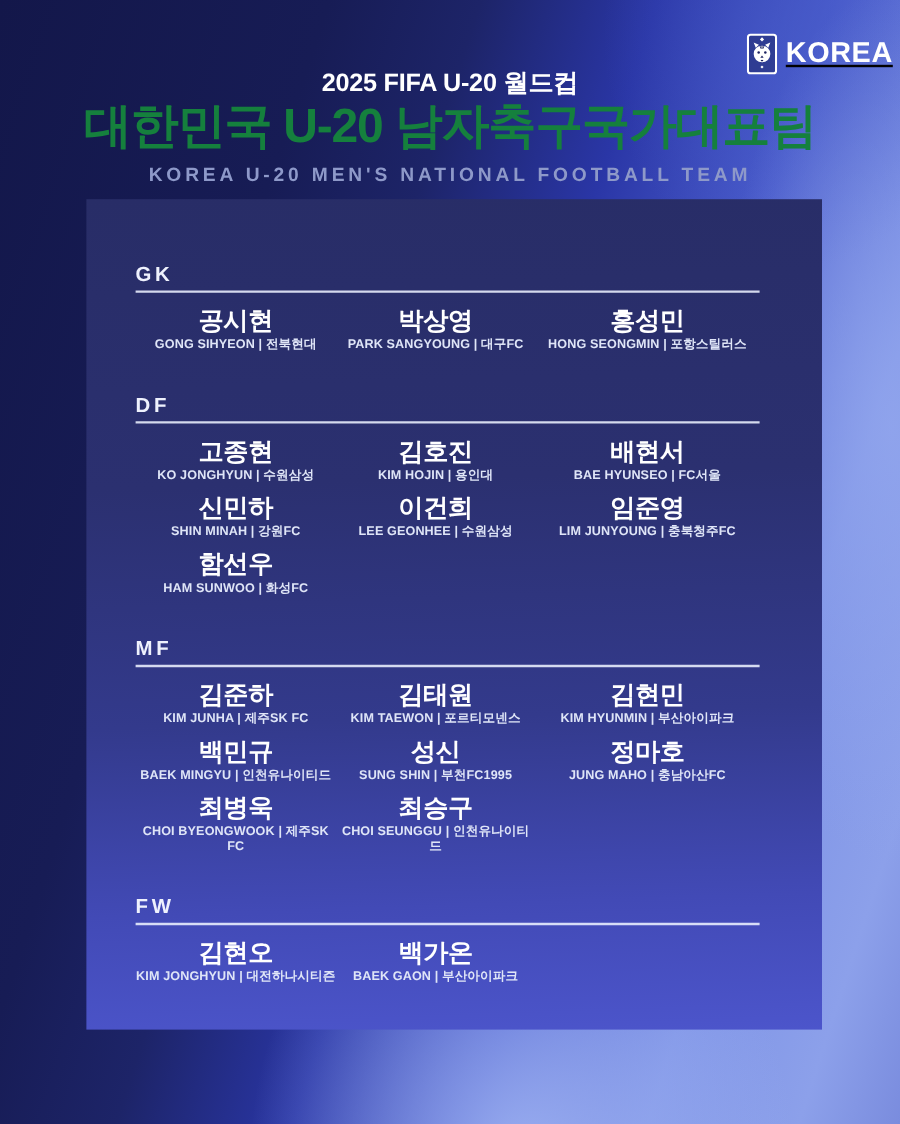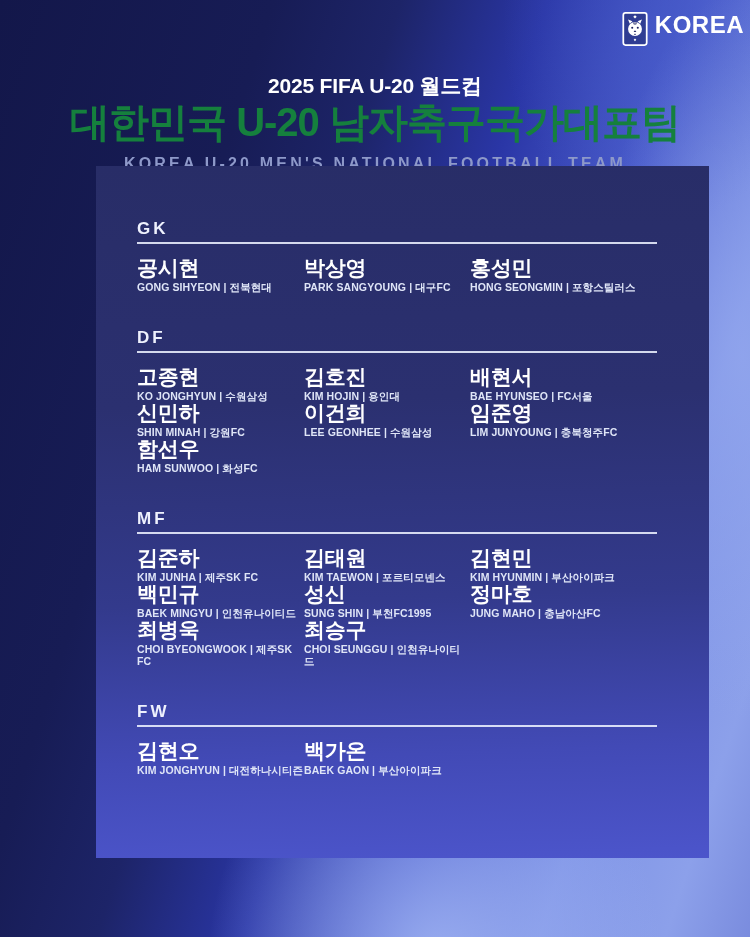--- a/index.html
+++ b/index.html
@@ -8,54 +8,55 @@
     font-family: "Liberation Sans", "DejaVu Sans", sans-serif;
     position: relative;
     overflow: hidden;
     background:
       radial-gradient(ellipse 42% 40% at 58% 103%, rgba(160,180,243,0.9), rgba(160,180,243,0) 72%),
       radial-gradient(ellipse 26% 52% at 99% 38%, rgba(148,168,238,0.75), rgba(148,168,238,0) 75%),
       radial-gradient(ellipse 30% 30% at 88% 3%, rgba(70,90,200,0.55), rgba(70,90,200,0) 70%),
       linear-gradient(108deg, #13174a 0%, #171c55 26%, #1d2468 38%, #2a36a6 52%, #4a5ccc 66%, #7e93e6 80%, #8ca0ea 92%, #7a8cde 100%);
   }
   .brand {
-    position: absolute; top: 11px; right: 6px;
-    display: flex; gap: 7px;
+    position: absolute; top: 27px; right: 6px;
+    display: flex; align-items: center; gap: 7px; text-decoration: underline;
   }
   .emblem { width: 26px; height: 36px; display: block; }
   .brand-name {
     color: #ffffff; font-size: 24px; font-weight: 700; letter-spacing: 0.5px;
   }
-  .header-block { text-align: center; padding-top: 72px; position: relative; }
+  .header-block { text-align: center; padding-top: 55px; position: relative; }
   .tournament {
     color: #ffffff; font-size: 21px; font-weight: 700; letter-spacing: -0.2px;
   }
   .page-title {
     color: #15803d; font-size: 40px; font-weight: 700; letter-spacing: -1px;
     margin-top: 0; line-height: 1.1;
   }
   .page-subtitle {
     color: #8e99c9; font-size: 16px; font-weight: 700; letter-spacing: 3.2px;
     margin-top: 11px;
   }
   .panel {
     position: absolute; left: 72px; top: 166px; width: 613px; height: 692px;
     background: linear-gradient(178deg, #282d67 0%, #2b3070 34%, #333a8c 62%, #424ab6 84%, #4c55cb 100%);
     padding: 54px 52px 0 41px;
-    margin-left: 24px;
   }
   .sec { margin-bottom: 36px; }
   .sec h2 {
     color: #eef1fd; font-size: 17px; font-weight: 700; letter-spacing: 3px;
     line-height: 1; padding-bottom: 5px;
     border-bottom: 2px solid rgba(236,241,255,0.88);
   }
   .players {
     margin-top: 13px;
     display: grid; grid-template-columns: 167px 166px 1fr;
+    row-gap: 11px;
+    text-align: center;
   }
   .p-name {
     color: #ffffff; font-size: 21px; font-weight: 700; line-height: 22px;
     letter-spacing: -0.3px;
   }
   .p-sub {
     color: #dfe5f7; font-size: 10.5px; font-weight: 700; line-height: 12px;
     margin-top: 2px; letter-spacing: 0.1px;
   }
 </style>

